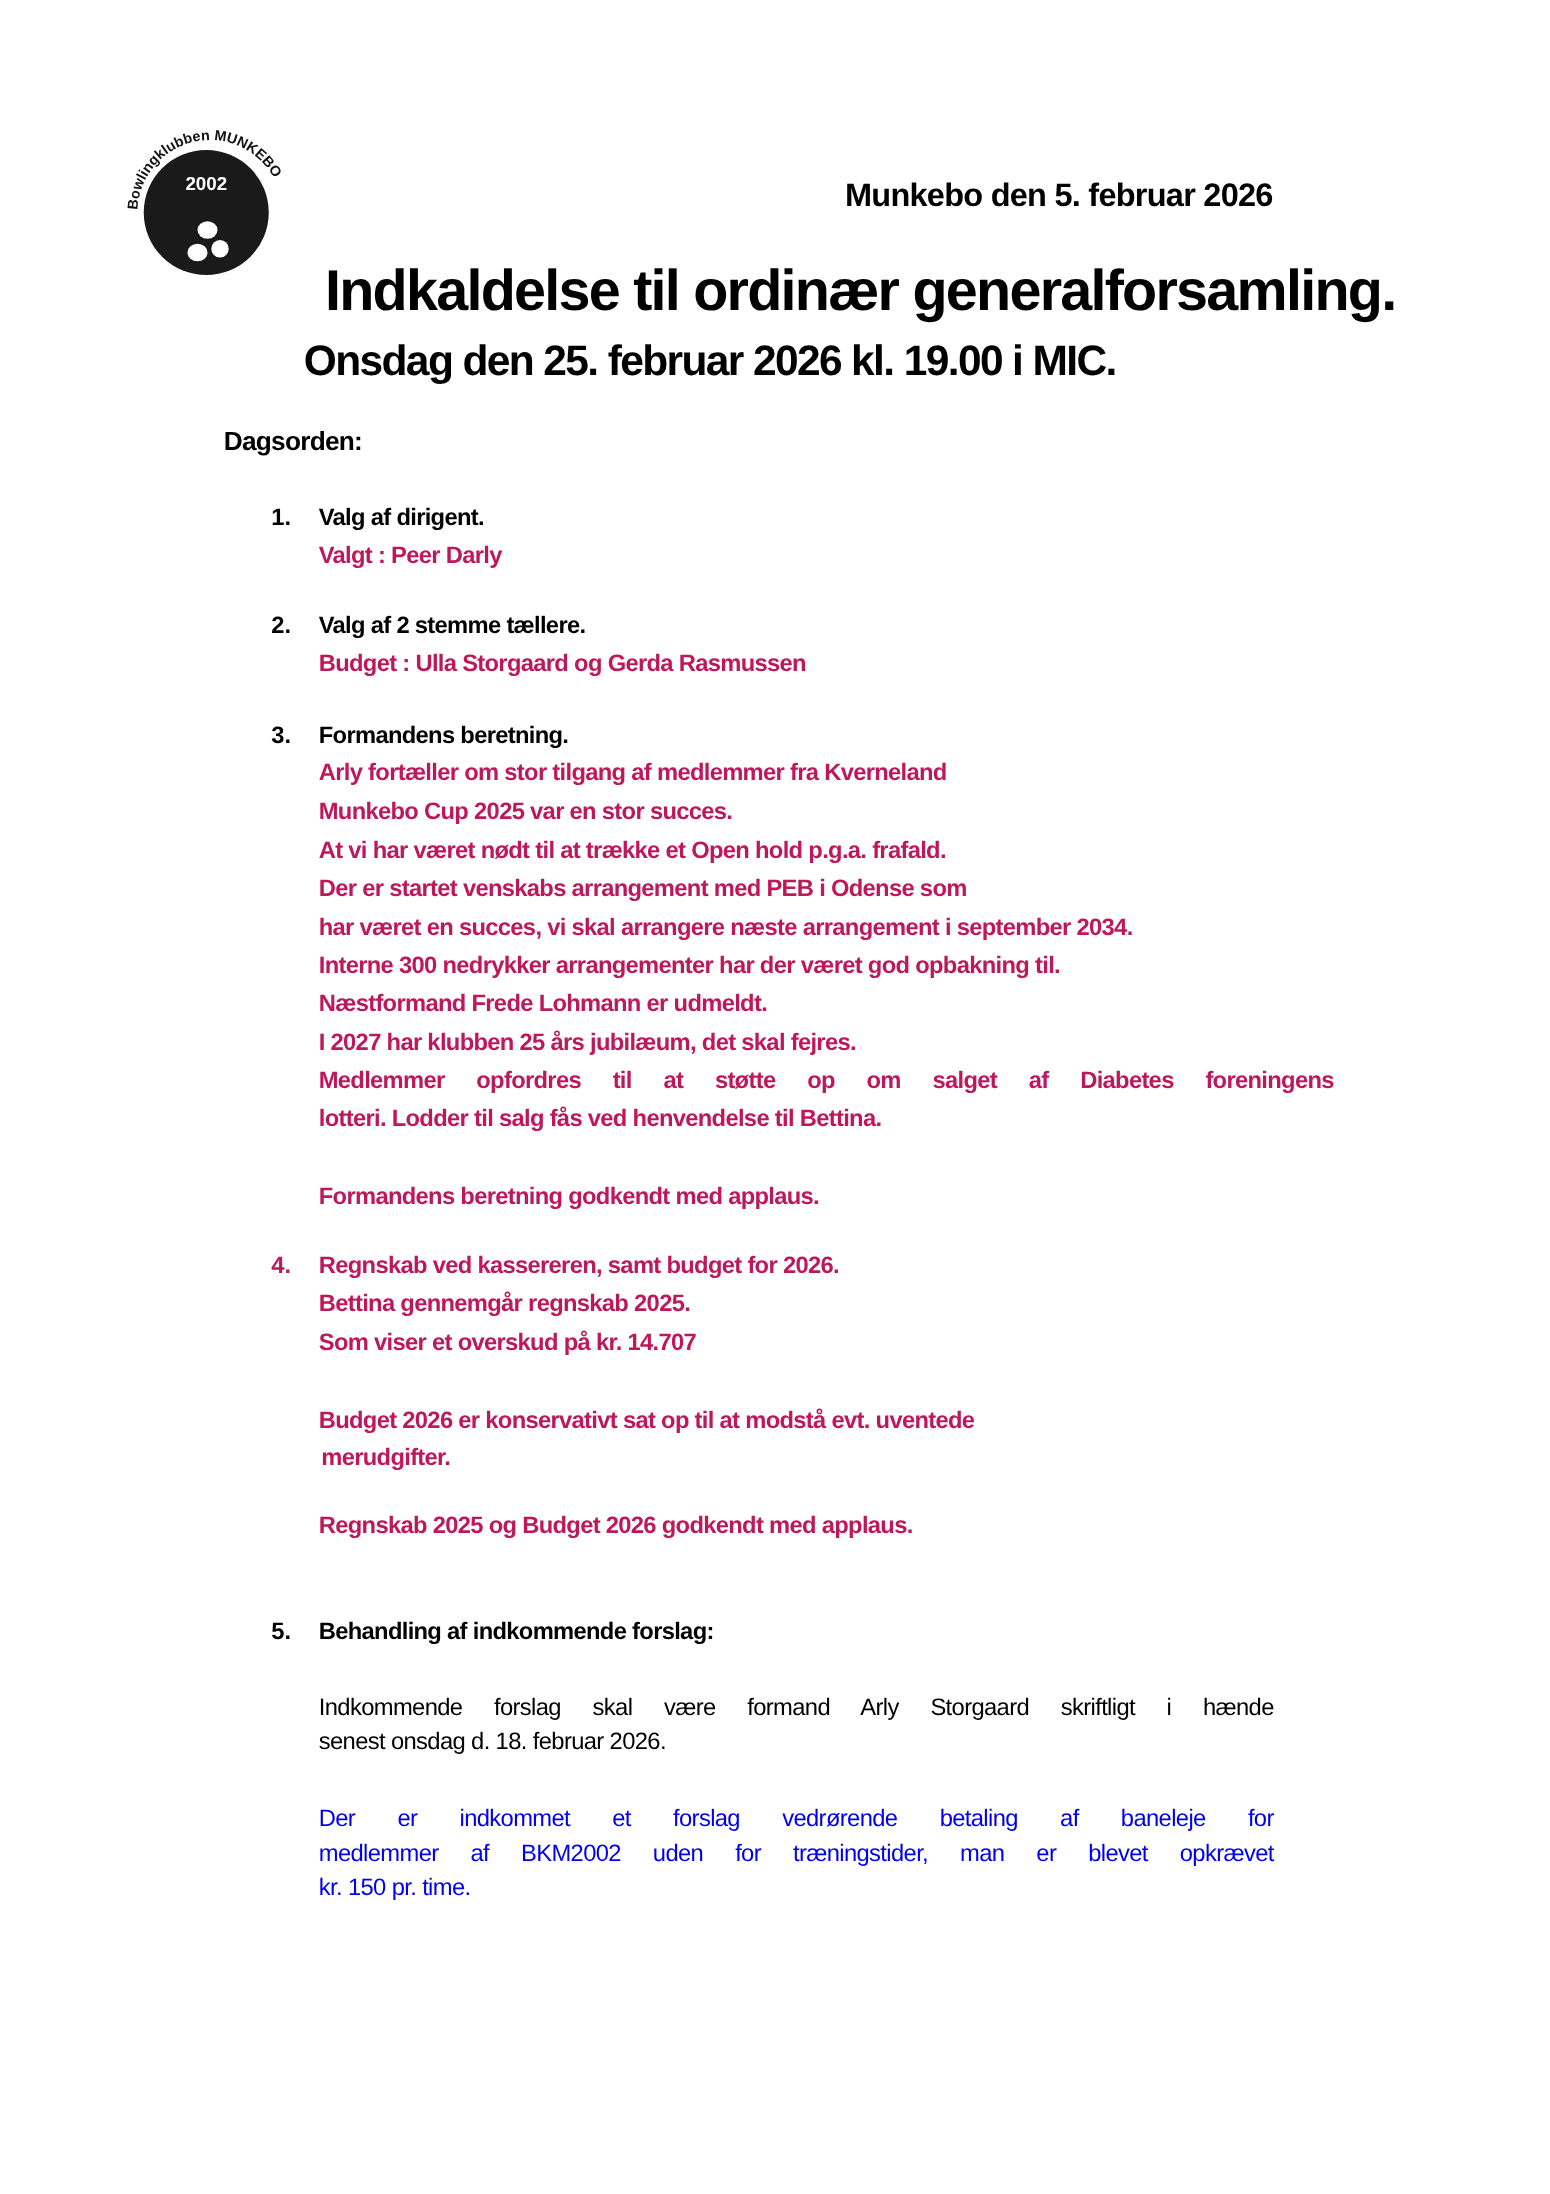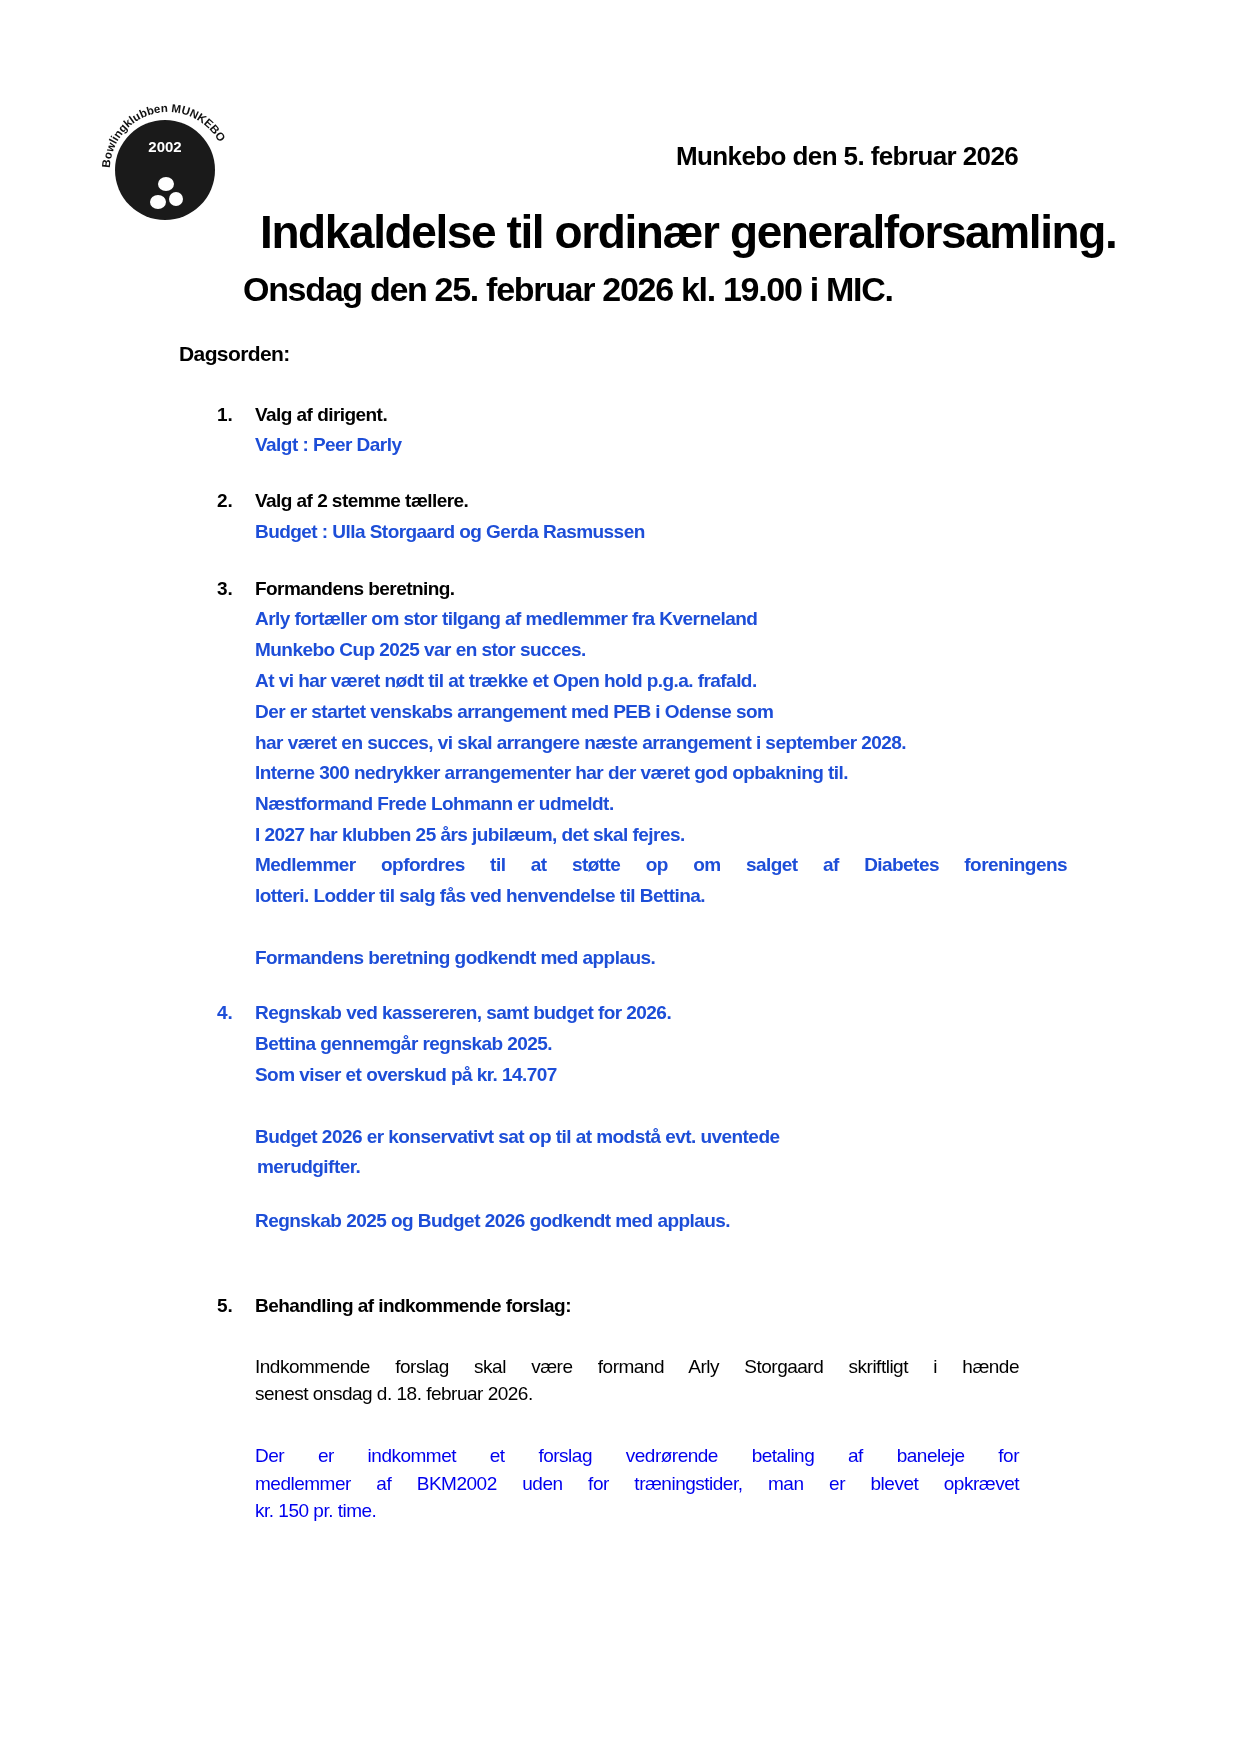--- a/index.html
+++ b/index.html
@@ -8,21 +8,21 @@
   .abs { position: absolute; white-space: nowrap; }
   .logo { position: absolute; left: 98px; top: 98px; width: 140px; height: 130px; }
   .date { left: 652px; top: 141px; font-size: 26px; font-weight: bold; letter-spacing: -0.6px; margin-left: 24px; }
   .title1 { left: 260px; top: 205px; font-size: 46px; font-weight: bold; letter-spacing: -1.4px; }
   .title2 { left: 243px; top: 270px; font-size: 34px; font-weight: bold; letter-spacing: -1.3px; }
   .agenda { left: 179px; top: 342px; font-size: 21px; font-weight: bold; letter-spacing: -0.6px; }
   .num { position: absolute; left: 217px; font-size: 19px; font-weight: bold; }
   .line { position: absolute; left: 255px; font-size: 19px; letter-spacing: -0.55px; white-space: nowrap; }
   .b { font-weight: bold; }
   .blk { color: #000; }
-  .blu { color: #1d4ed8; }
+  .blu { color: #be185d; }
   .blu2 { color: #0000ee; }
   .just { width: 812px; text-align: justify; text-align-last: justify; white-space: normal; }
   .just2 { width: 764px; text-align: justify; text-align-last: justify; white-space: normal; }
   .normal { font-weight: normal; letter-spacing: -0.5px; }
 </style>
 </head>
 <body>
 
 <svg class="logo" viewBox="0 0 140 130">
   <defs>
@@ -55,21 +55,21 @@
   <span class="line b blu" style="top:521px">Budget : Ulla Storgaard og Gerda Rasmussen</span>
 </div>
 
 <div>
   <span class="num blk" style="top:578px">3.</span>
   <span class="line b blk" style="top:578px">Formandens beretning.</span>
   <span class="line b blu" style="top:608px">Arly fortæller om stor tilgang af medlemmer fra Kverneland</span>
   <span class="line b blu" style="top:639px">Munkebo Cup 2025 var en stor succes.</span>
   <span class="line b blu" style="top:670px">At vi har været nødt til at trække et Open hold p.g.a. frafald.</span>
   <span class="line b blu" style="top:701px">Der er startet venskabs arrangement med PEB i Odense som</span>
-  <span class="line b blu" style="top:732px">har været en succes, vi skal arrangere næste arrangement i september 2028.</span>
+  <span class="line b blu" style="top:732px">har været en succes, vi skal arrangere næste arrangement i september 2034.</span>
   <span class="line b blu" style="top:762px">Interne 300 nedrykker arrangementer har der været god opbakning til.</span>
   <span class="line b blu" style="top:793px">Næstformand Frede Lohmann er udmeldt.</span>
   <span class="line b blu" style="top:824px">I 2027 har klubben 25 års jubilæum, det skal fejres.</span>
   <span class="line b blu just" style="top:854px">Medlemmer opfordres til at støtte op om salget af Diabetes foreningens</span>
   <span class="line b blu" style="top:885px">lotteri. Lodder til salg fås ved henvendelse til Bettina.</span>
   <span class="line b blu" style="top:947px">Formandens beretning godkendt med applaus.</span>
 </div>
 
 <div>
   <span class="num blu" style="top:1002px">4.</span>

